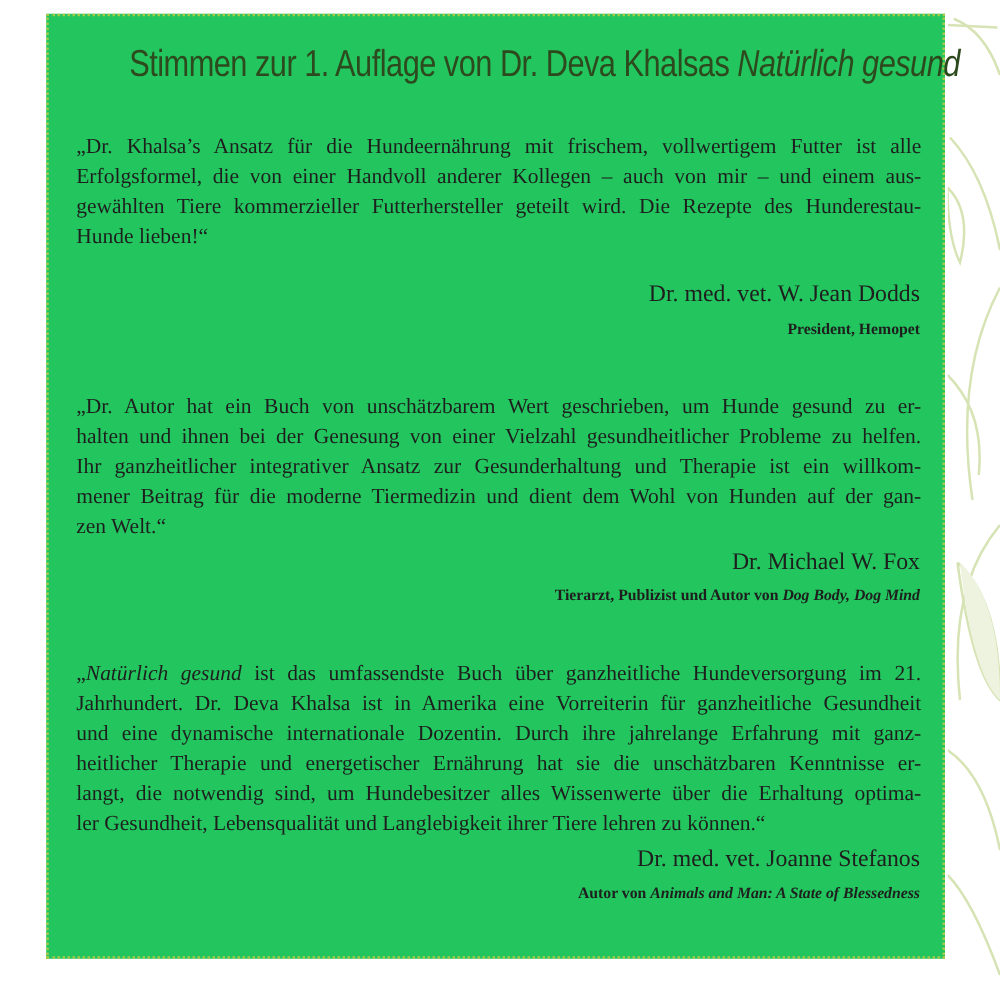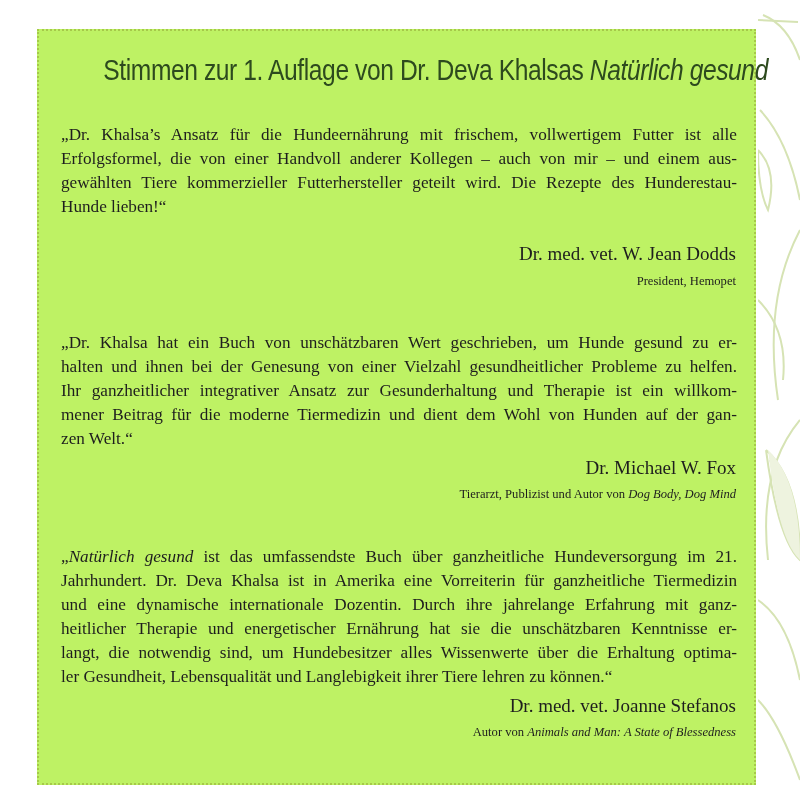--- a/index.html
+++ b/index.html
@@ -7,23 +7,23 @@
     width: 800px; height: 800px; position: relative; overflow: hidden;
     background: #ffffff;
     font-family: "Liberation Serif", "DejaVu Serif", serif;
     color: #1e1e1e;
   }
   .leaves {
     position: absolute; left: 758px; top: 0; width: 42px; height: 800px;
     overflow: hidden;
   }
   .box {
-    position: absolute; left: 37px; top: 29px; width: 719px; height: 756px;
+    position: absolute; left: 37px; top: 11px; width: 719px; height: 756px;
     box-sizing: border-box;
-    background: #bef264;
+    background: #22c55e;
     border: 2px dotted #a6c94a;
   }
   .title {
     position: absolute; left: 0; right: 0; top: 22px;
     text-align: center;
     font-family: "Liberation Sans Narrow", "Liberation Sans", "DejaVu Sans", sans-serif;
     font-stretch: condensed;
     color: #2d4a1e;
     font-size: 30px;
     letter-spacing: -0.5px;
@@ -40,20 +40,21 @@
   }
   .quote .line { display: block; text-align: justify; text-align-last: justify; white-space: nowrap; }
   .quote .line.last { text-align-last: left; }
   .sig {
     position: absolute; right: 18px; text-align: right;
     font-size: 19px;
   }
   .aff {
     position: absolute; right: 18px; text-align: right;
     font-size: 12.6px;
+    font-weight: bold;
   }
   .aff em, .quote em { font-style: italic; }
 </style>
 </head>
 <body>
 
 <div class="leaves">
   <svg width="42" height="800" viewBox="0 0 42 800">
     <g fill="none" stroke="#d6e3b4" stroke-width="2">
       <path d="M5 15 Q30 25 42 60"></path>
@@ -78,32 +79,32 @@
   <div class="quote" style="top:92px;">
     <span class="line">„Dr. Khalsa’s Ansatz für die Hundeernährung mit frischem, vollwertigem Futter ist alle</span>
     <span class="line">Erfolgsformel, die von einer Handvoll anderer Kollegen – auch von mir – und einem aus-</span>
     <span class="line">gewählten Tiere kommerzieller Futterhersteller geteilt wird. Die Rezepte des Hunderestau-</span>
     <span class="line last">Hunde lieben!“</span>
   </div>
   <div class="sig" style="top:212px;">Dr. med. vet. W. Jean Dodds</div>
   <div class="aff" style="top:243px;"><span>President, Hemopet</span><em></em></div>
 
   <div class="quote" style="top:300px;">
-    <span class="line">„Dr. Khalsa hat ein Buch von unschätzbaren Wert geschrieben, um Hunde gesund zu er-</span>
+    <span class="line">„Dr. Autor hat ein Buch von unschätzbarem Wert geschrieben, um Hunde gesund zu er-</span>
     <span class="line">halten und ihnen bei der Genesung von einer Vielzahl gesundheitlicher Probleme zu helfen.</span>
     <span class="line">Ihr ganzheitlicher integrativer Ansatz zur Gesunderhaltung und Therapie ist ein willkom-</span>
     <span class="line">mener Beitrag für die moderne Tiermedizin und dient dem Wohl von Hunden auf der gan-</span>
     <span class="line last">zen Welt.“</span>
   </div>
   <div class="sig" style="top:426px;">Dr. Michael W. Fox</div>
   <div class="aff" style="top:456px;"><span>Tierarzt, Publizist und Autor von </span><em>Dog Body, Dog Mind</em></div>
 
   <div class="quote" style="top:514px;">
     <span class="line"><span>„</span><em>Natürlich gesund</em><span> ist das umfassendste Buch über ganzheitliche Hundeversorgung im 21.</span></span>
-    <span class="line">Jahrhundert. Dr. Deva Khalsa ist in Amerika eine Vorreiterin für ganzheitliche Tiermedizin</span>
+    <span class="line">Jahrhundert. Dr. Deva Khalsa ist in Amerika eine Vorreiterin für ganzheitliche Gesundheit</span>
     <span class="line">und eine dynamische internationale Dozentin. Durch ihre jahrelange Erfahrung mit ganz-</span>
     <span class="line">heitlicher Therapie und energetischer Ernährung hat sie die unschätzbaren Kenntnisse er-</span>
     <span class="line">langt, die notwendig sind, um Hundebesitzer alles Wissenwerte über die Erhaltung optima-</span>
     <span class="line last">ler Gesundheit, Lebensqualität und Langlebigkeit ihrer Tiere lehren zu können.“</span>
   </div>
   <div class="sig" style="top:664px;">Dr. med. vet. Joanne Stefanos</div>
   <div class="aff" style="top:694px;"><span>Autor von </span><em>Animals and Man: A State of Blessedness</em></div>
 </div>
 
 </body></html>

